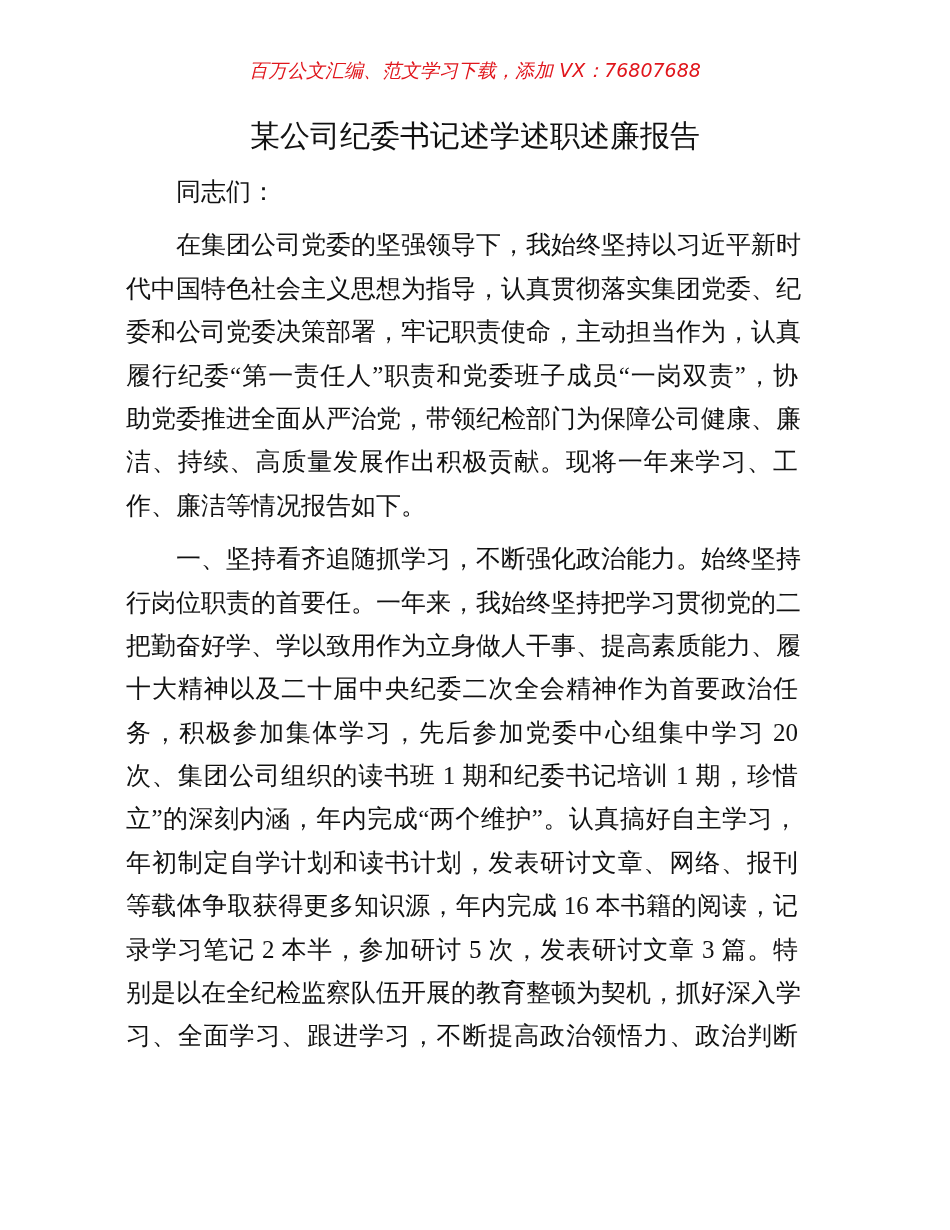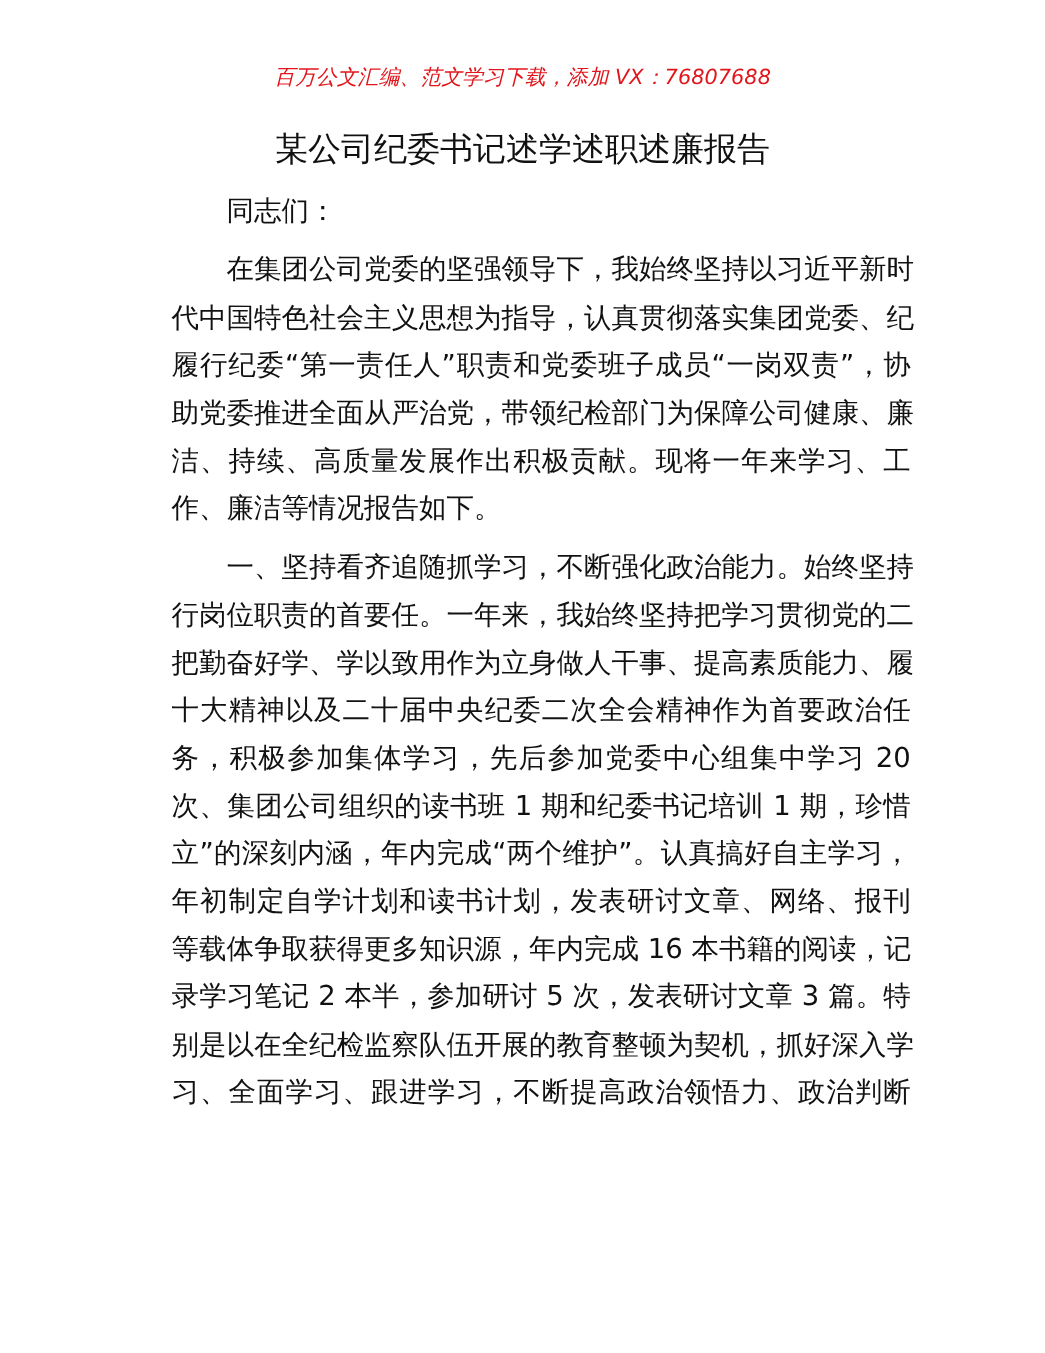--- a/index.html
+++ b/index.html
@@ -33,23 +33,24 @@
       left: 0;
       width: 950px;
       text-align: center;
       font-size: 30px;
       line-height: 44px;
       color: #111111;
       white-space: nowrap;
     }
     .body-text {
       position: absolute;
-      left: 156px;
+      left: 126px;
       width: 672px;
       top: 170px;
+      font-family: Liberation Serif, serif;
     }
     .line {
       display: block;
       height: 43.4px;
       line-height: 43.4px;
       font-size: 25px;
       white-space: nowrap;
       text-align: justify;
       text-align-last: justify;
     }
@@ -75,20 +76,21 @@
 
 <div class="title">某公司纪委书记述学述职述廉报告</div>
 
 <div class="body-text">
   <span class="line greeting">同志们：</span>
   <span class="gap"></span>
 
   <div>
     <span class="line indent">在集团公司党委的坚强领导下，我始终坚持以习近平新时</span>
     <span class="line">代中国特色社会主义思想为指导，认真贯彻落实集团党委、纪</span>
+    <span class="line">委和公司党委决策部署，牢记职责使命，主动担当作为，认真</span>
     <span class="line">履行纪委“第一责任人”职责和党委班子成员“一岗双责”，协</span>
     <span class="line">助党委推进全面从严治党，带领纪检部门为保障公司健康、廉</span>
     <span class="line">洁、持续、高质量发展作出积极贡献。现将一年来学习、工</span>
     <span class="line last">作、廉洁等情况报告如下。</span>
   </div>
 
   <span class="gap"></span>
 
   <div>
     <span class="line indent">一、坚持看齐追随抓学习，不断强化政治能力。始终坚持</span>

